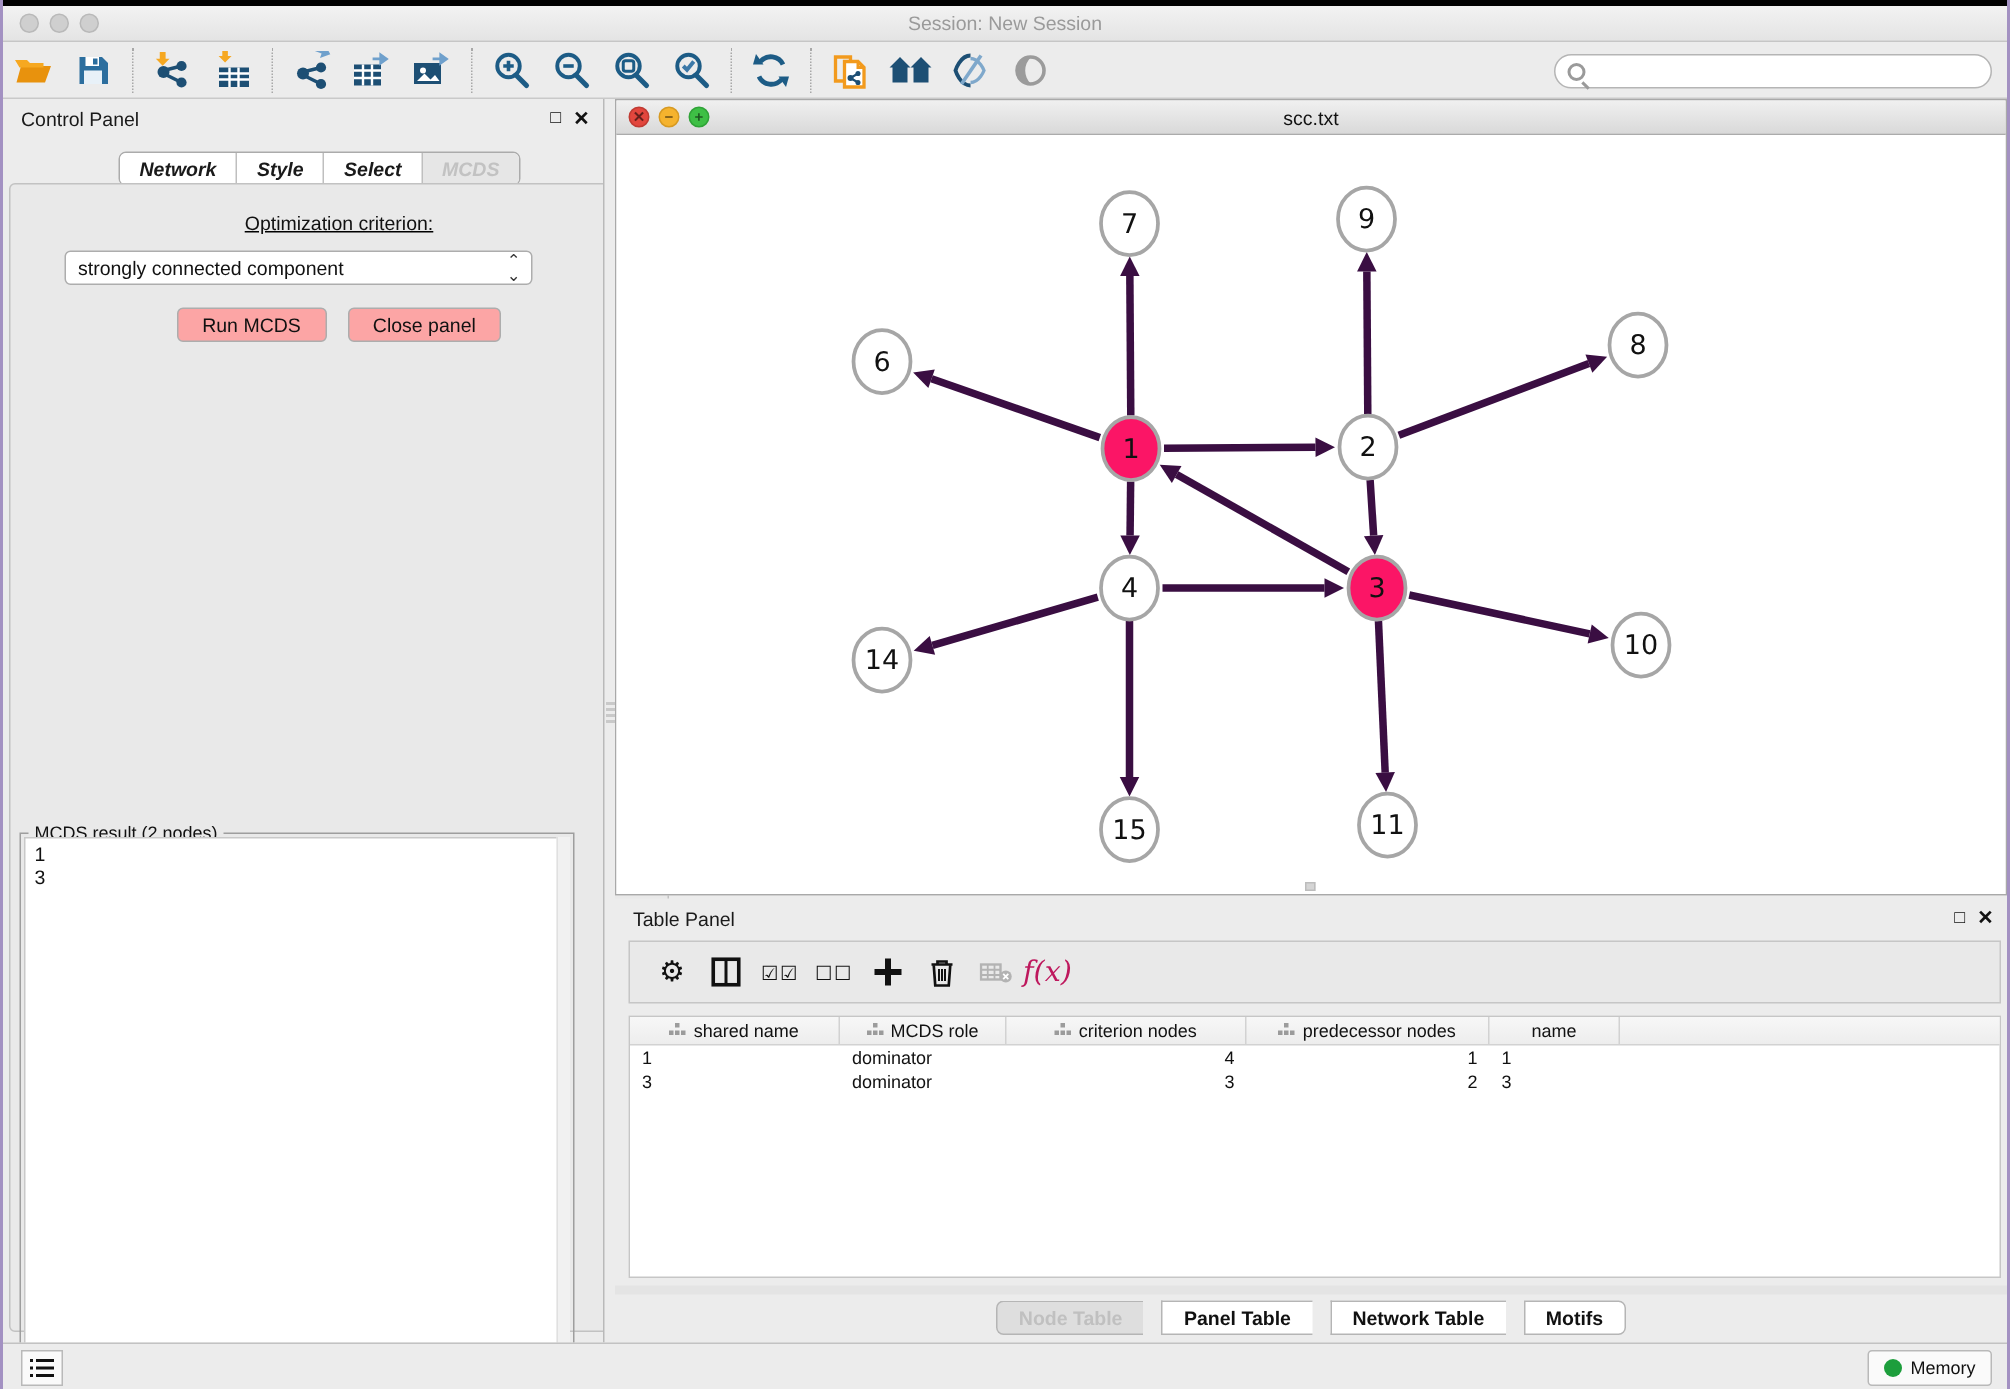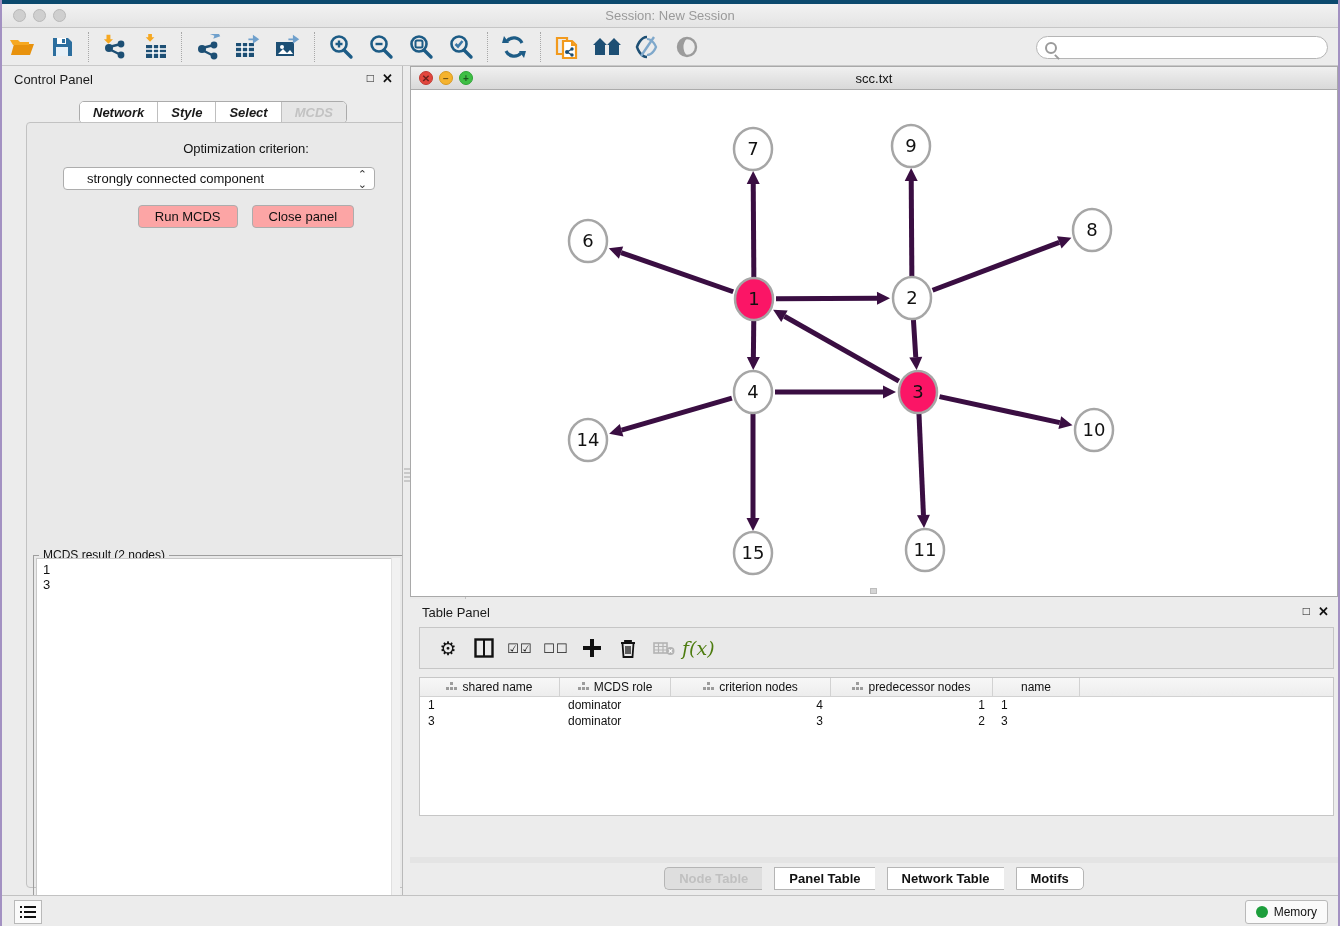--- a/index.html
+++ b/index.html
@@ -1,18 +1,18 @@
 <!DOCTYPE html>
 <html><head>
 <meta charset="utf-8">
 <style>
   * { margin:0; padding:0; box-sizing:border-box; }
   html,body { width:1340px; height:926px; }
   body { font-family:"Liberation Sans", sans-serif; background:#A391C2; position:relative; overflow:hidden; }
-  .app { position:absolute; left:2px; top:0; width:1336px; height:924px; background:#ECECEC; border-top:4px solid #0c4a6e; }
+  .app { position:absolute; left:2px; top:0; width:1336px; height:924px; background:#ECECEC; border-top:4px solid #000000; }
 
   
   .titlebar { position:absolute; left:0; top:0; width:100%; height:24px;
     background:linear-gradient(#F2F2F2,#E4E4E4); border-bottom:1px solid #C6C6C6; }
   .tl-dot { position:absolute; top:5px; width:13px; height:13px; border-radius:50%;
     background:#CFCFCF; border:1px solid #B9B9B9; }
   .titlebar .t1{left:11px} .titlebar .t2{left:31px} .titlebar .t3{left:51px}
   .main-title { position:absolute; width:100%; text-align:center; top:4px; font-size:13px; color:#9A9A9A; }
 
   
@@ -29,25 +29,25 @@
   
   .control-panel { position:absolute; left:0; top:62px; width:400px; height:829px; background:#ECECEC; }
   .panel-head { position:relative; height:26px; }
   .panel-title { position:absolute; left:12px; top:6px; font-size:13px; color:#1A1A1A; }
   .ph-float { position:absolute; right:28px; top:5px; font-size:12px; color:#111; }
   .ph-close { position:absolute; right:9px; top:5px; font-size:13px; font-weight:bold; color:#111; }
   .seg-tabs { position:absolute; left:77px; top:35px; display:flex; border:1px solid #ABABAB; border-radius:5px; overflow:hidden; background:#FFF;font-style:italic; }
   .seg-tab { padding:3px 13px; font-size:13px; font-weight:bold; color:#1A1A1A; background:#FFF; border-right:1px solid #BFBFBF; cursor:default; }
   .seg-tab:last-child { border-right:none; }
   .seg-tab.disabled { background:#E6E6E6; color:#C2C2C2; }
-  .cp-content { position:absolute; left:24px; top:56px; width:440px; height:766px;
-    background:#E9E9E9; border:1px solid #C2C2C2; border-radius:4px; }
+  .cp-content { position:absolute; left:4px; top:56px; width:440px; height:766px;
+    background:#E9E9E9; border:1px solid #C2C2C2; border-radius:4px;text-decoration:underline; }
   .opt-label { text-align:center; margin-top:18px; font-size:13px; color:#111; }
   .combo { position:absolute; left:36px; top:44px; width:312px; height:23px; background:#FFF;
-    border:1px solid #ADADAD; border-radius:4px; font-size:13px; color:#111; display:flex; align-items:center; padding-left:23px; }
+    border:1px solid #ADADAD; border-radius:4px; font-size:13px; color:#111; display:flex; align-items:center; padding-left:8px; }
   .combo .stepper { position:absolute; right:7px; top:1px; font-size:11px; color:#333; line-height:10px; text-align:center; }
   .cp-buttons { position:absolute; left:0; top:82px; width:100%; display:flex; justify-content:center; gap:14px; }
   .btn { background:#fca5a5; border:1px solid #ADADAD; border-radius:4px; font-size:13px; color:#111;
     padding:3px 16px; height:23px; }
   .result-frame { position:absolute; left:6px; top:432px; width:370px; height:382px; border:1px solid #9E9E9E; }
   .result-label { position:absolute; left:5px; top:-8px; background:#E9E9E9; padding:0 4px; font-size:12px; color:#111; }
   .result-text { position:absolute; left:2px; top:2px; right:2px; bottom:2px; background:#FFF; border:1px solid #C9C9C9;
     font-size:13px; color:#111; padding:3px 6px; white-space:pre; overflow:hidden; }
   .result-scroll { position:absolute; right:2px; top:2px; bottom:2px; width:9px; background:#F1F1F1; border-left:1px solid #E0E0E0; }
 
@@ -67,22 +67,22 @@
   .net-title { position:absolute; width:100%; text-align:center; top:4px; font-size:13px; color:#111; }
   .net-canvas { position:absolute; left:0; top:23px; width:926px; height:506px; background:#FFF; }
   .net-knob { position:absolute; left:459px; bottom:2px; width:7px; height:6px; background:#D5D5D5; border:1px solid #BDBDBD; }
 
   
   .table-panel { position:absolute; left:408px; top:595px; width:928px; height:295px; background:#ECECEC; }
   .tp-toolbar { position:absolute; left:9px; top:28px; width:915px; height:42px; background:#E9E9E9;
     border:1px solid #C6C6C6; display:flex; align-items:center; padding-left:10px; }
   .tp-icon { width:36px; height:30px; display:flex; align-items:center; justify-content:center; font-size:19px; color:#111; }
   .tp-icon.gray { color:#B3B3B3; }
-  .fx { font-family:"DejaVu Serif", serif; font-style:italic; font-size:19px; color:#4d7c0f; }
-  .data-table { position:absolute; left:9px; top:78px; width:915px; height:139px; background:#FFF; border:1px solid #C6C6C6; }
+  .fx { font-family:"DejaVu Serif", serif; font-style:italic; font-size:19px; color:#be185d; }
+  .data-table { position:absolute; left:9px; top:78px; width:915px; height:175px; background:#FFF; border:1px solid #C6C6C6; }
   .dt-header { display:flex; background:linear-gradient(#F7F7F7,#EDEDED); border-bottom:1px solid #D2D2D2; height:19px; }
   .dt-hcell { display:flex; align-items:center; justify-content:center; font-size:12px; color:#111;
     border-right:1px solid #D2D2D2; gap:5px; }
   .tree-ico { width:11px; height:10px; position:relative; opacity:0.55; }
   .tree-ico:before { content:""; position:absolute; left:4px; top:0; width:3px; height:3px; background:#555; }
   .tree-ico:after { content:""; position:absolute; left:0; top:5px; width:3px; height:3px; background:#555;
     box-shadow:4px 0 #555, 8px 0 #555; }
   .dt-row { display:flex; height:16px; }
   .dt-cell { font-size:12px; color:#111; padding:1px 8px 0 8px; overflow:hidden; white-space:nowrap; }
   .bottom-tabs { position:absolute; left:0; top:268px; width:100%; display:flex; justify-content:center;gap:12px; }

